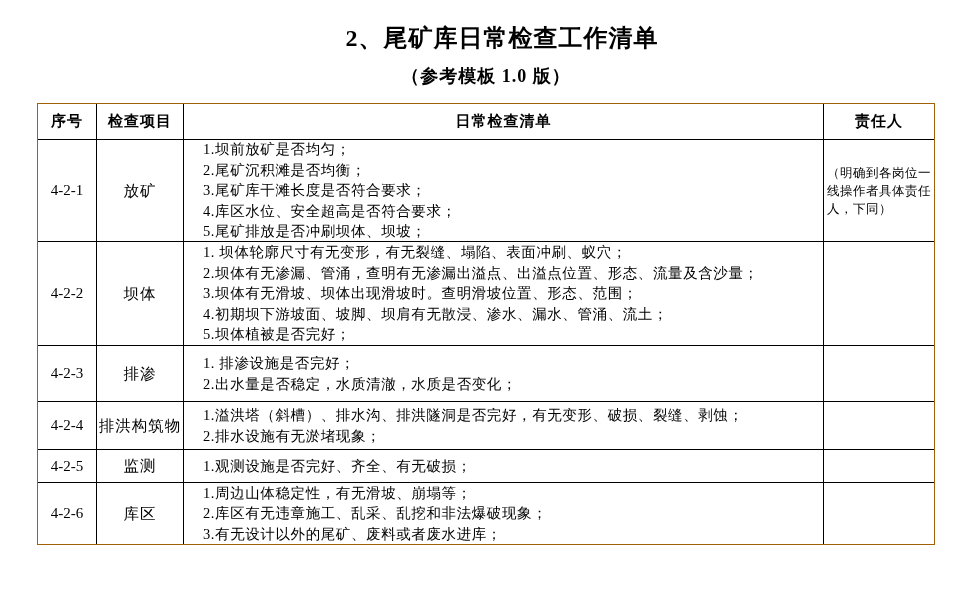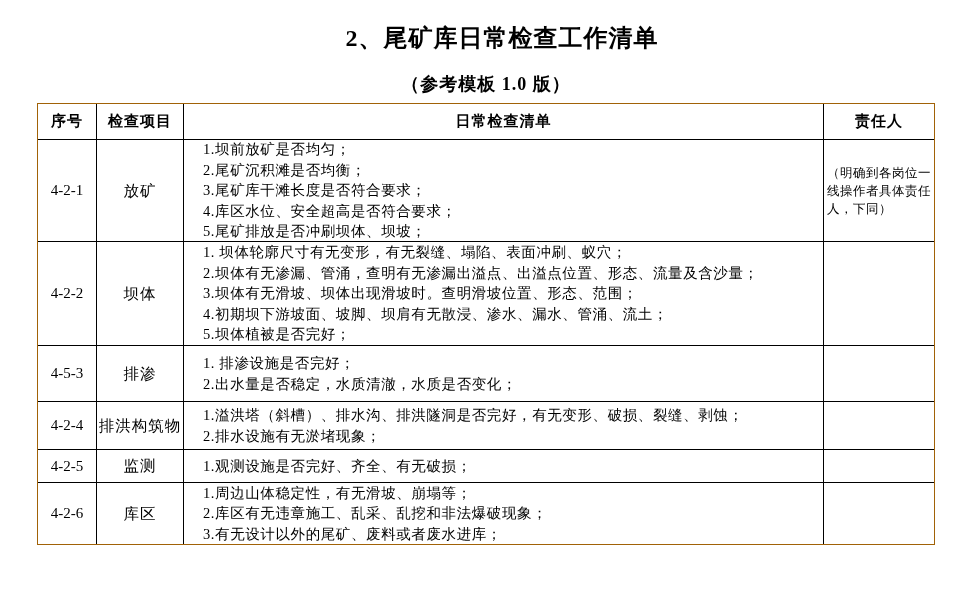--- a/index.html
+++ b/index.html
@@ -15,21 +15,21 @@
     font-size: 24px;
     font-weight: bold;
     padding-top: 22px;
     letter-spacing: 1px;
     padding-left: 32px;
   }
   .doc-subtitle {
     text-align: center;
     font-size: 18px;
     font-weight: bold;
-    margin-top: 18px;
+    margin-top: 10px;
     letter-spacing: 1px;
   }
 
   .tbl {
     position: absolute;
     left: 37px;
     top: 103px;
     width: 898px;
     border: 1px solid #a16207;
   }
@@ -141,21 +141,21 @@
         <div class="check-line">4.初期坝下游坡面、坡脚、坝肩有无散浸、渗水、漏水、管涌、流土；</div>
         <div class="check-line">5.坝体植被是否完好；</div>
       </div>
       <div class="tcell c-resp">
           <div class="resp-note"></div>
         </div>
     </div>
 
     <div class="trow r3">
       <div class="tcell c-seq">
-          <span class="seq-text">4-5-3</span>
+          <span class="seq-text">4-2-3</span>
         </div>
       <div class="tcell c-item">
           <span class="item-text">排渗</span>
         </div>
       <div class="tcell c-check check-cell">
         <div class="check-line">1. 排渗设施是否完好；</div>
         <div class="check-line">2.出水量是否稳定，水质清澈，水质是否变化；</div>
       </div>
       <div class="tcell c-resp">
           <div class="resp-note"></div>

